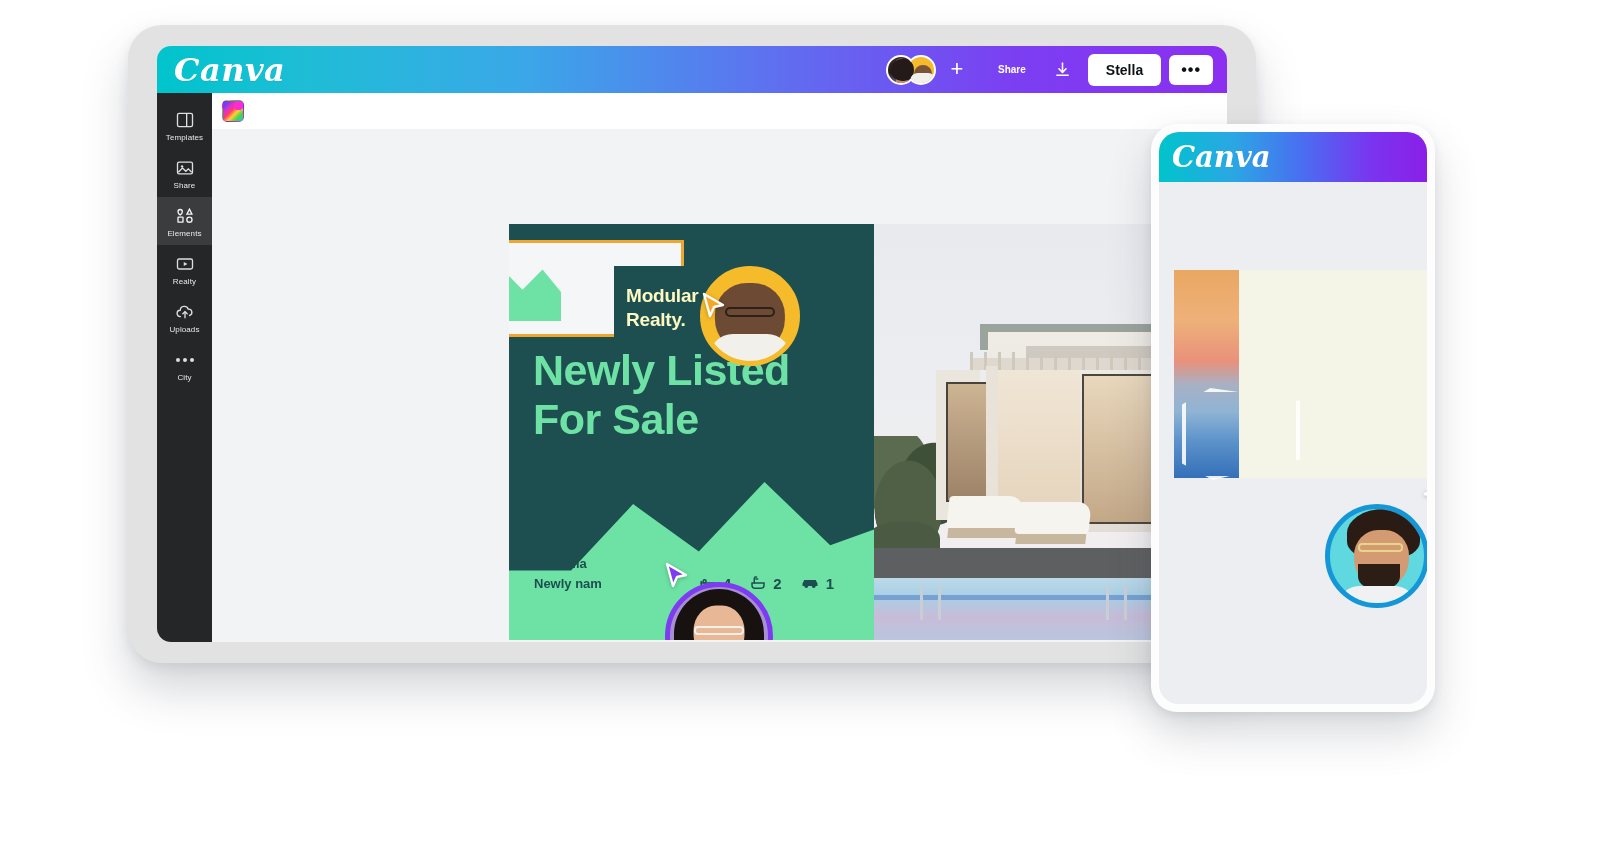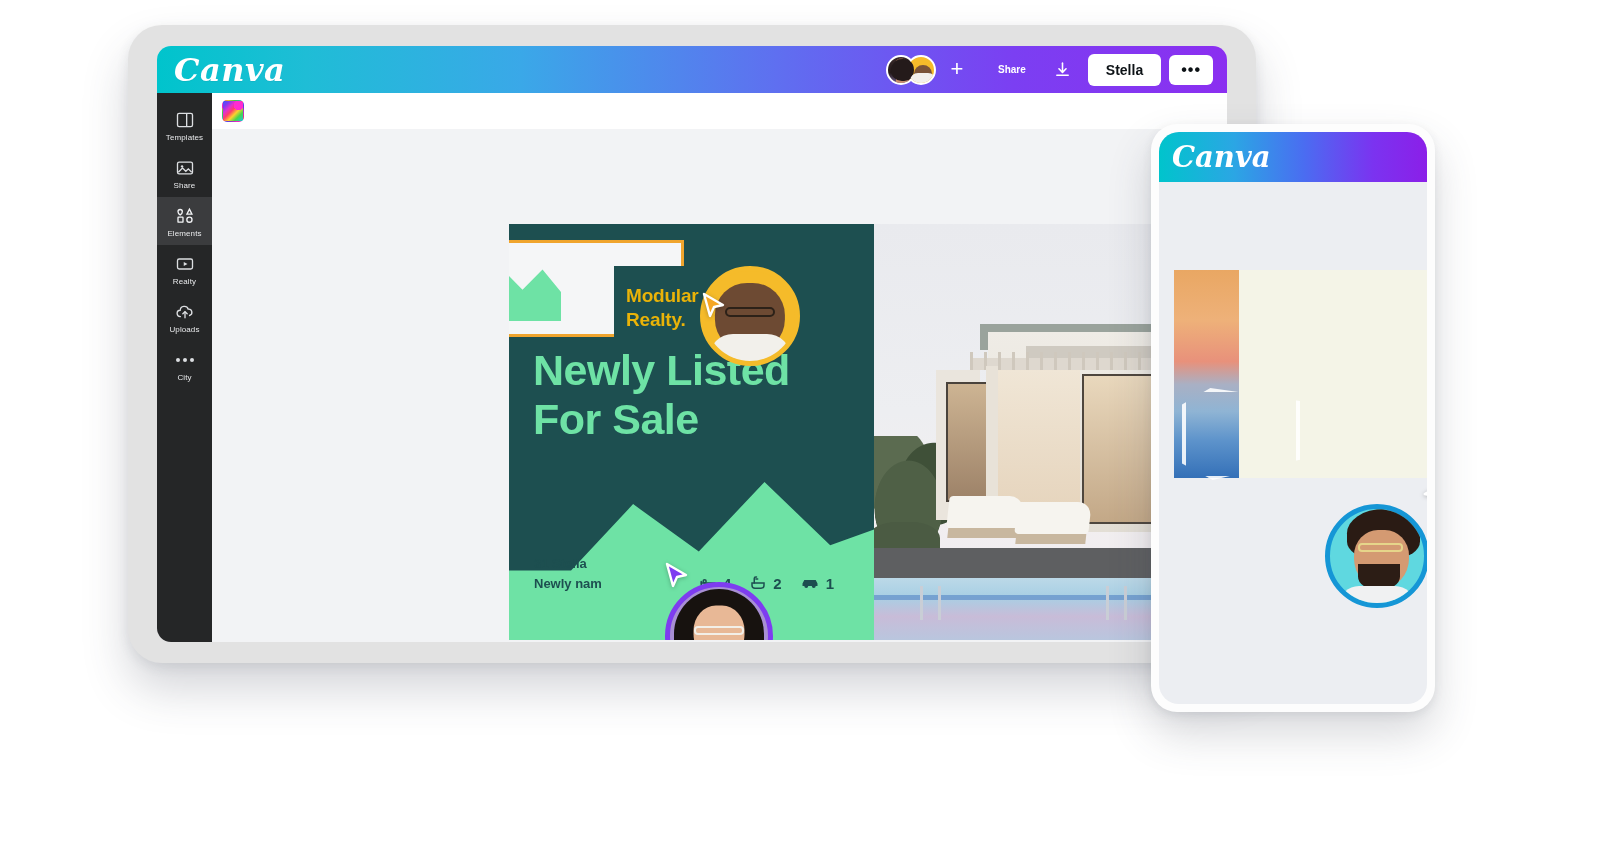--- a/index.html
+++ b/index.html
@@ -160,21 +160,21 @@
   }
   .logo-mark {
     position:absolute; left:22px; top:22px; width:77px; height:56px;
     background:#6ee2a5;
     clip-path: polygon(0% 100%, 0% 48%, 24% 8%, 50% 44%, 76% 8%, 100% 48%, 100% 100%);
   }
   .logo-text-box {
     position:absolute; left:105px; top:42px; width:120px; height:84px;
     background:#1d4f50; display:flex; align-items:center; padding-left:12px;
   }
-  .logo-text { font-size:19px; line-height:24px; font-weight:700; color:#eab308; letter-spacing:-.2px; }
+  .logo-text { font-size:19px; line-height:24px; font-weight:700; color:#fef9c3; letter-spacing:-.2px; }
 
   
   .canvas-av { position:absolute; border-radius:50%; overflow:hidden; }
   .av-ring-amber { border:5px solid #f5bb2a; }
   .av-ring-purple { border:5px solid #7e3cf0; }
   .av-yellow-bg { background:#f5bb2a; }
   .av-purple-bg { background:#a88fd4; }
   .face-a { position:absolute; left:50%; top:52%; transform:translate(-50%,-50%); width:78%; height:78%;
             border-radius:46% 46% 48% 48%; background:#6d4a33; }
   .face-a-shirt { position:absolute; left:4%; bottom:-4%; width:92%; height:34%; border-radius:24px 24px 0 0; background:#f2f0eb; }

